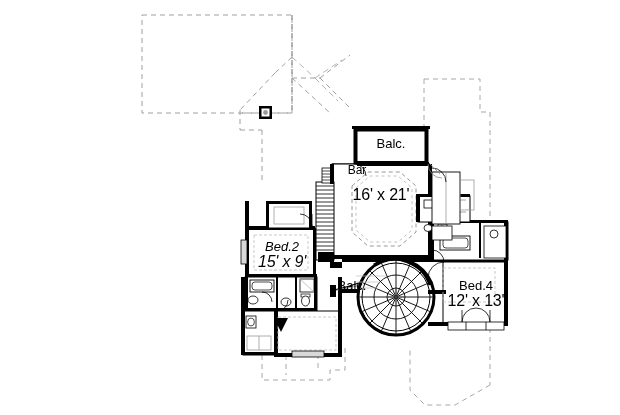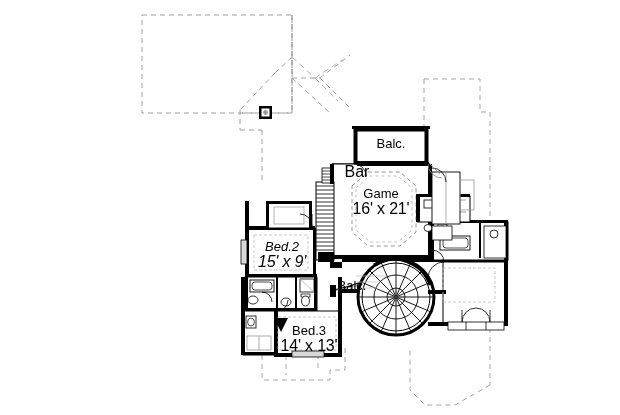--- a/index.html
+++ b/index.html
@@ -4,21 +4,21 @@
 <style>
   html,body{margin:0;padding:0;background:#ffffff;}
   body{width:620px;height:415px;overflow:hidden;
        font-family:"Liberation Sans", sans-serif;}
   #plan-root{position:relative;width:616px;height:415px;background:#fff;}
   svg.plan{position:absolute;left:0;top:0;width:620px;height:415px;}
   .lbl{position:absolute;color:#000;text-align:center;line-height:1.05;
        font-family:"Liberation Sans", sans-serif;white-space:nowrap;}
   .lbl .nm{display:block;font-size:13px;}
   .lbl .dim{display:block;font-size:16px;letter-spacing:-0.2px;}
-  .lbl.small .nm{font-size:16px;}
+  .lbl.small .nm{font-size:12px;}
 </style>
 </head>
 <body>
 
 <div id="plan-root">
 
   <svg class="plan" viewBox="0 0 620 415">
 
     <g stroke="#a0a0a0" stroke-width="1" fill="none" stroke-dasharray="5,4">
 
@@ -340,32 +340,31 @@
 
   <div class="lbl" style="left:363px; top:137px; width:56px;">
     <span class="nm">Balc.</span>
   </div>
 
   <div class="lbl small" style="left:338px; top:164px; width:38px;">
     <span class="nm">Bar</span>
   </div>
 
   <div class="lbl" style="left:343px; top:187px; width:76px;">
-    <span class="nm">Game</span>
     <span class="dim">16' x 21'</span>
   </div>
 
   <div class="lbl" style="left:249px; top:240px; width:66px;font-style:italic;">
     <span class="nm">Bed.2</span>
     <span class="dim">15' x 9'</span>
   </div>
 
-  <div class="lbl" style="left:277px; top:324px; width:64px;">
-    <span class="nm">Bed.3</span>
-    <span class="dim">14' x 13'</span>
-  </div>
-
+
+  <div class="lbl" style="left:443px; top:279px; width:66px;">
+    <span class="nm">Bed.4</span>
+    <span class="dim">12' x 13'</span>
+  </div>
 
   <div class="lbl" style="left:327px; top:279px; width:50px;">
     <span class="nm">Balc.</span>
   </div>
 
 </div>
 
 </body></html>

